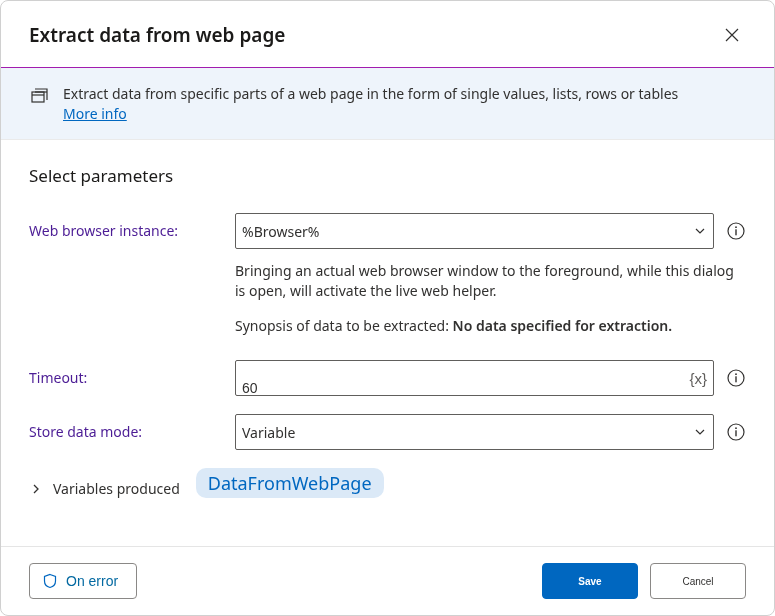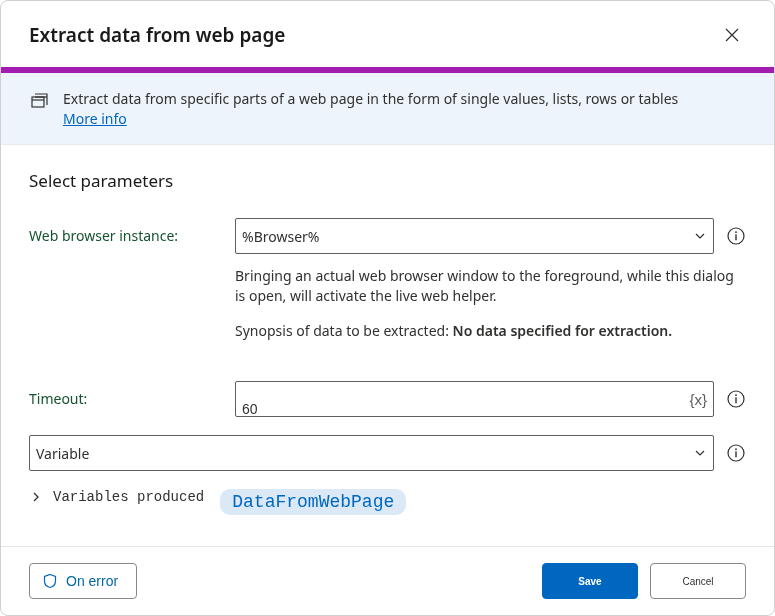--- a/index.html
+++ b/index.html
@@ -41,21 +41,21 @@
     justify-content:center;
     cursor:pointer;
     color:#323130;
   }
   .info-banner {
     background: #eef4fb;
     display:flex;
     gap: 14px;
     padding: 16px 28px 16px 28px;
     align-items:flex-start;
-    border-top: 6px solid #a21caf;
+    border-top: 1px solid #a21caf;
     border-bottom: 1px solid #eaeaea;
   }
   .info-banner .banner-icon {
     flex:0 0 auto;
     margin-top:2px;
     color:#323130;
   }
   .info-banner .banner-text {
     font-size:14px;
     color:#323130;
@@ -78,21 +78,21 @@
   }
   .form-row {
     display:flex;
     align-items:flex-start;
     margin-bottom: 18px;
   }
   .form-label {
     width: 206px;
     flex: 0 0 206px;
     padding-top: 8px;
-    color:#14532d;
+    color:#4c1d95;
   }
   .form-field {
     flex:1;
     display:flex;
     align-items:center;
     gap:12px;
   }
   .select-box, .text-box {
     flex:1;
     height:36px;
@@ -120,34 +120,33 @@
     width:20px; height:20px;
     display:inline-flex;
     align-items:center;
     justify-content:center;
     flex:0 0 auto;
     color:#323130;
   }
   .helper-block {
     margin-left:206px;
     margin-top:-6px;
-    margin-bottom: 40px;
+    margin-bottom: 24px;
     color:#323130;
     line-height:1.45;
   }
   .helper-block .synopsis {
     margin-top: 14px;
   }
   .helper-block .synopsis .bold { font-weight:600; }
   .variables-row {
     display:flex;
-    align-items:flex-start;
+    align-items:flex-end;
     gap: 16px;
     margin-top: 6px;
-    font-family: Liberation Mono, monospace;
   }
   .chev-right {
     display:inline-flex;
     align-items:center;
     justify-content:center;
     width:14px;height:14px;
     color:#323130;
   }
   .variables-label {
     cursor:pointer;
@@ -284,20 +283,21 @@
           <svg width="18" height="18" viewBox="0 0 18 18">
               <circle cx="9" cy="9" r="8" stroke="currentColor" stroke-width="1.2" fill="none"></circle>
               <circle cx="9" cy="5.2" r="0.9" fill="currentColor"></circle>
               <rect x="8.3" y="7.3" width="1.4" height="6" fill="currentColor"></rect>
             </svg>
         </span>
       </div>
     </div>
 
     <div class="form-row">
+      <div class="form-label">Store data mode:</div>
       <div class="form-field">
         <div class="select-box">
           <span>Variable</span>
           <span>
             <svg width="14" height="14" viewBox="0 0 14 14">
                 <path d="M3 5 L7 9 L11 5" stroke="currentColor" stroke-width="1.2" fill="none"></path>
               </svg>
           </span>
         </div>
         <span class="info-icon">

